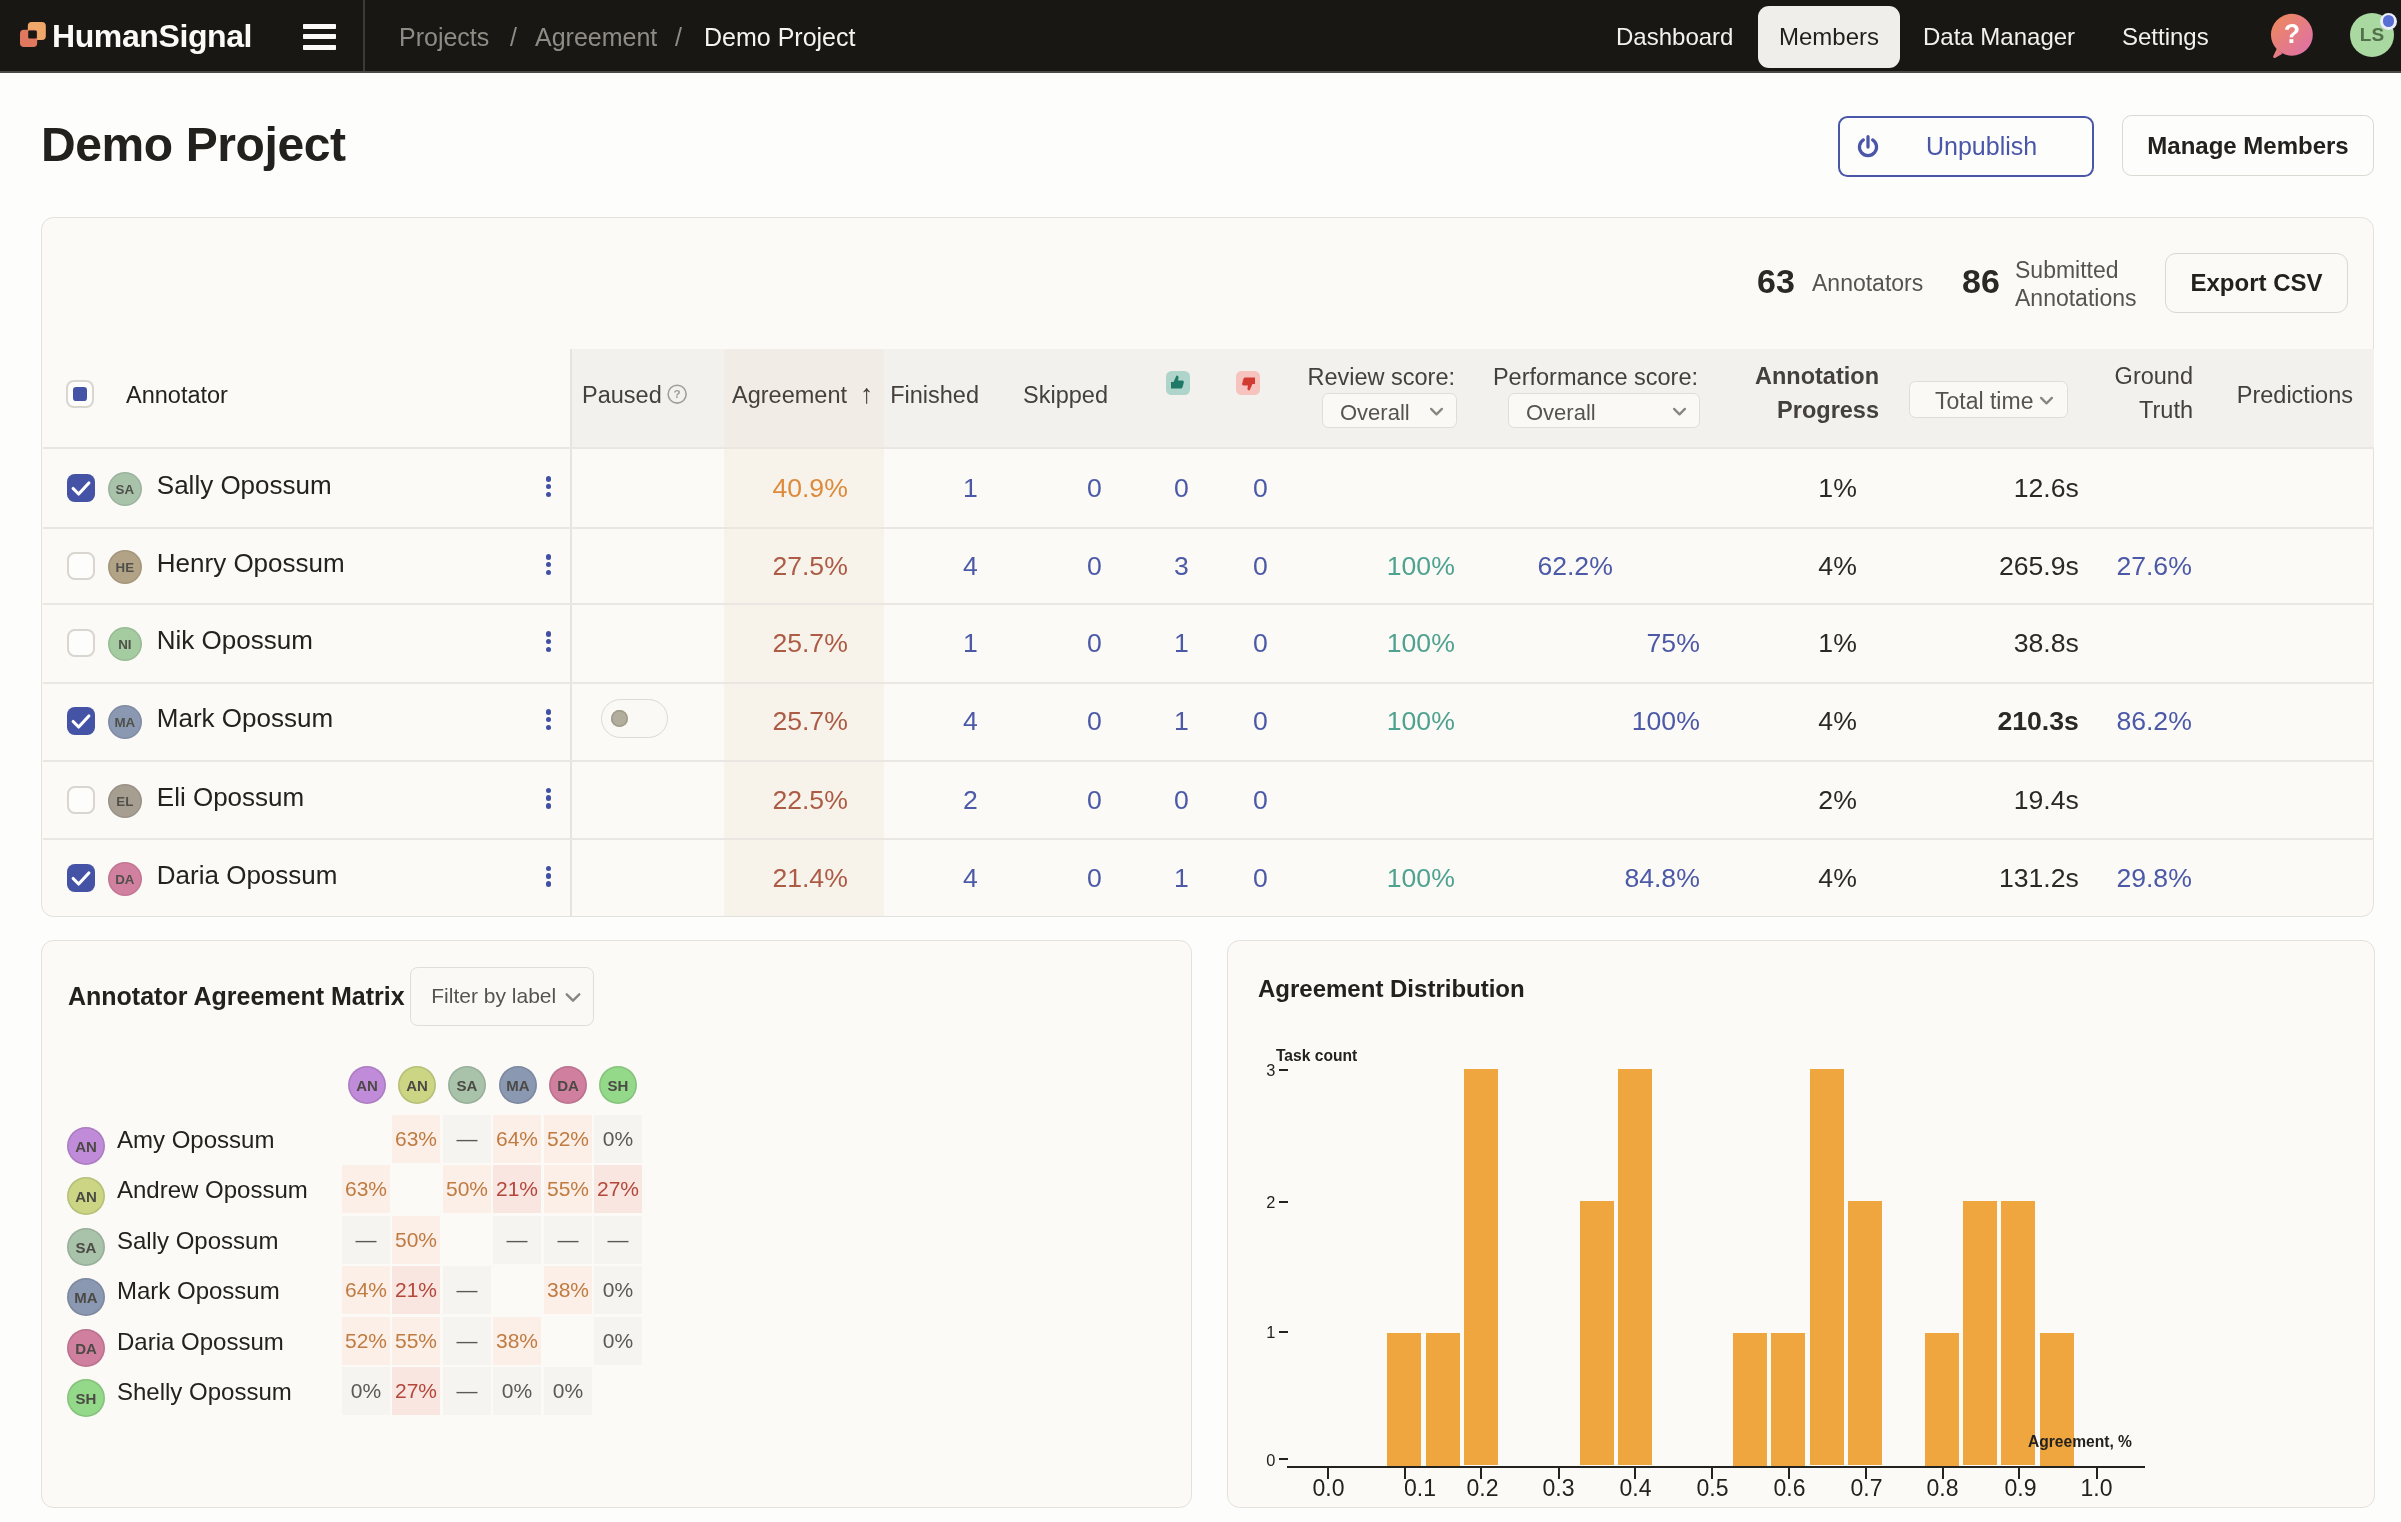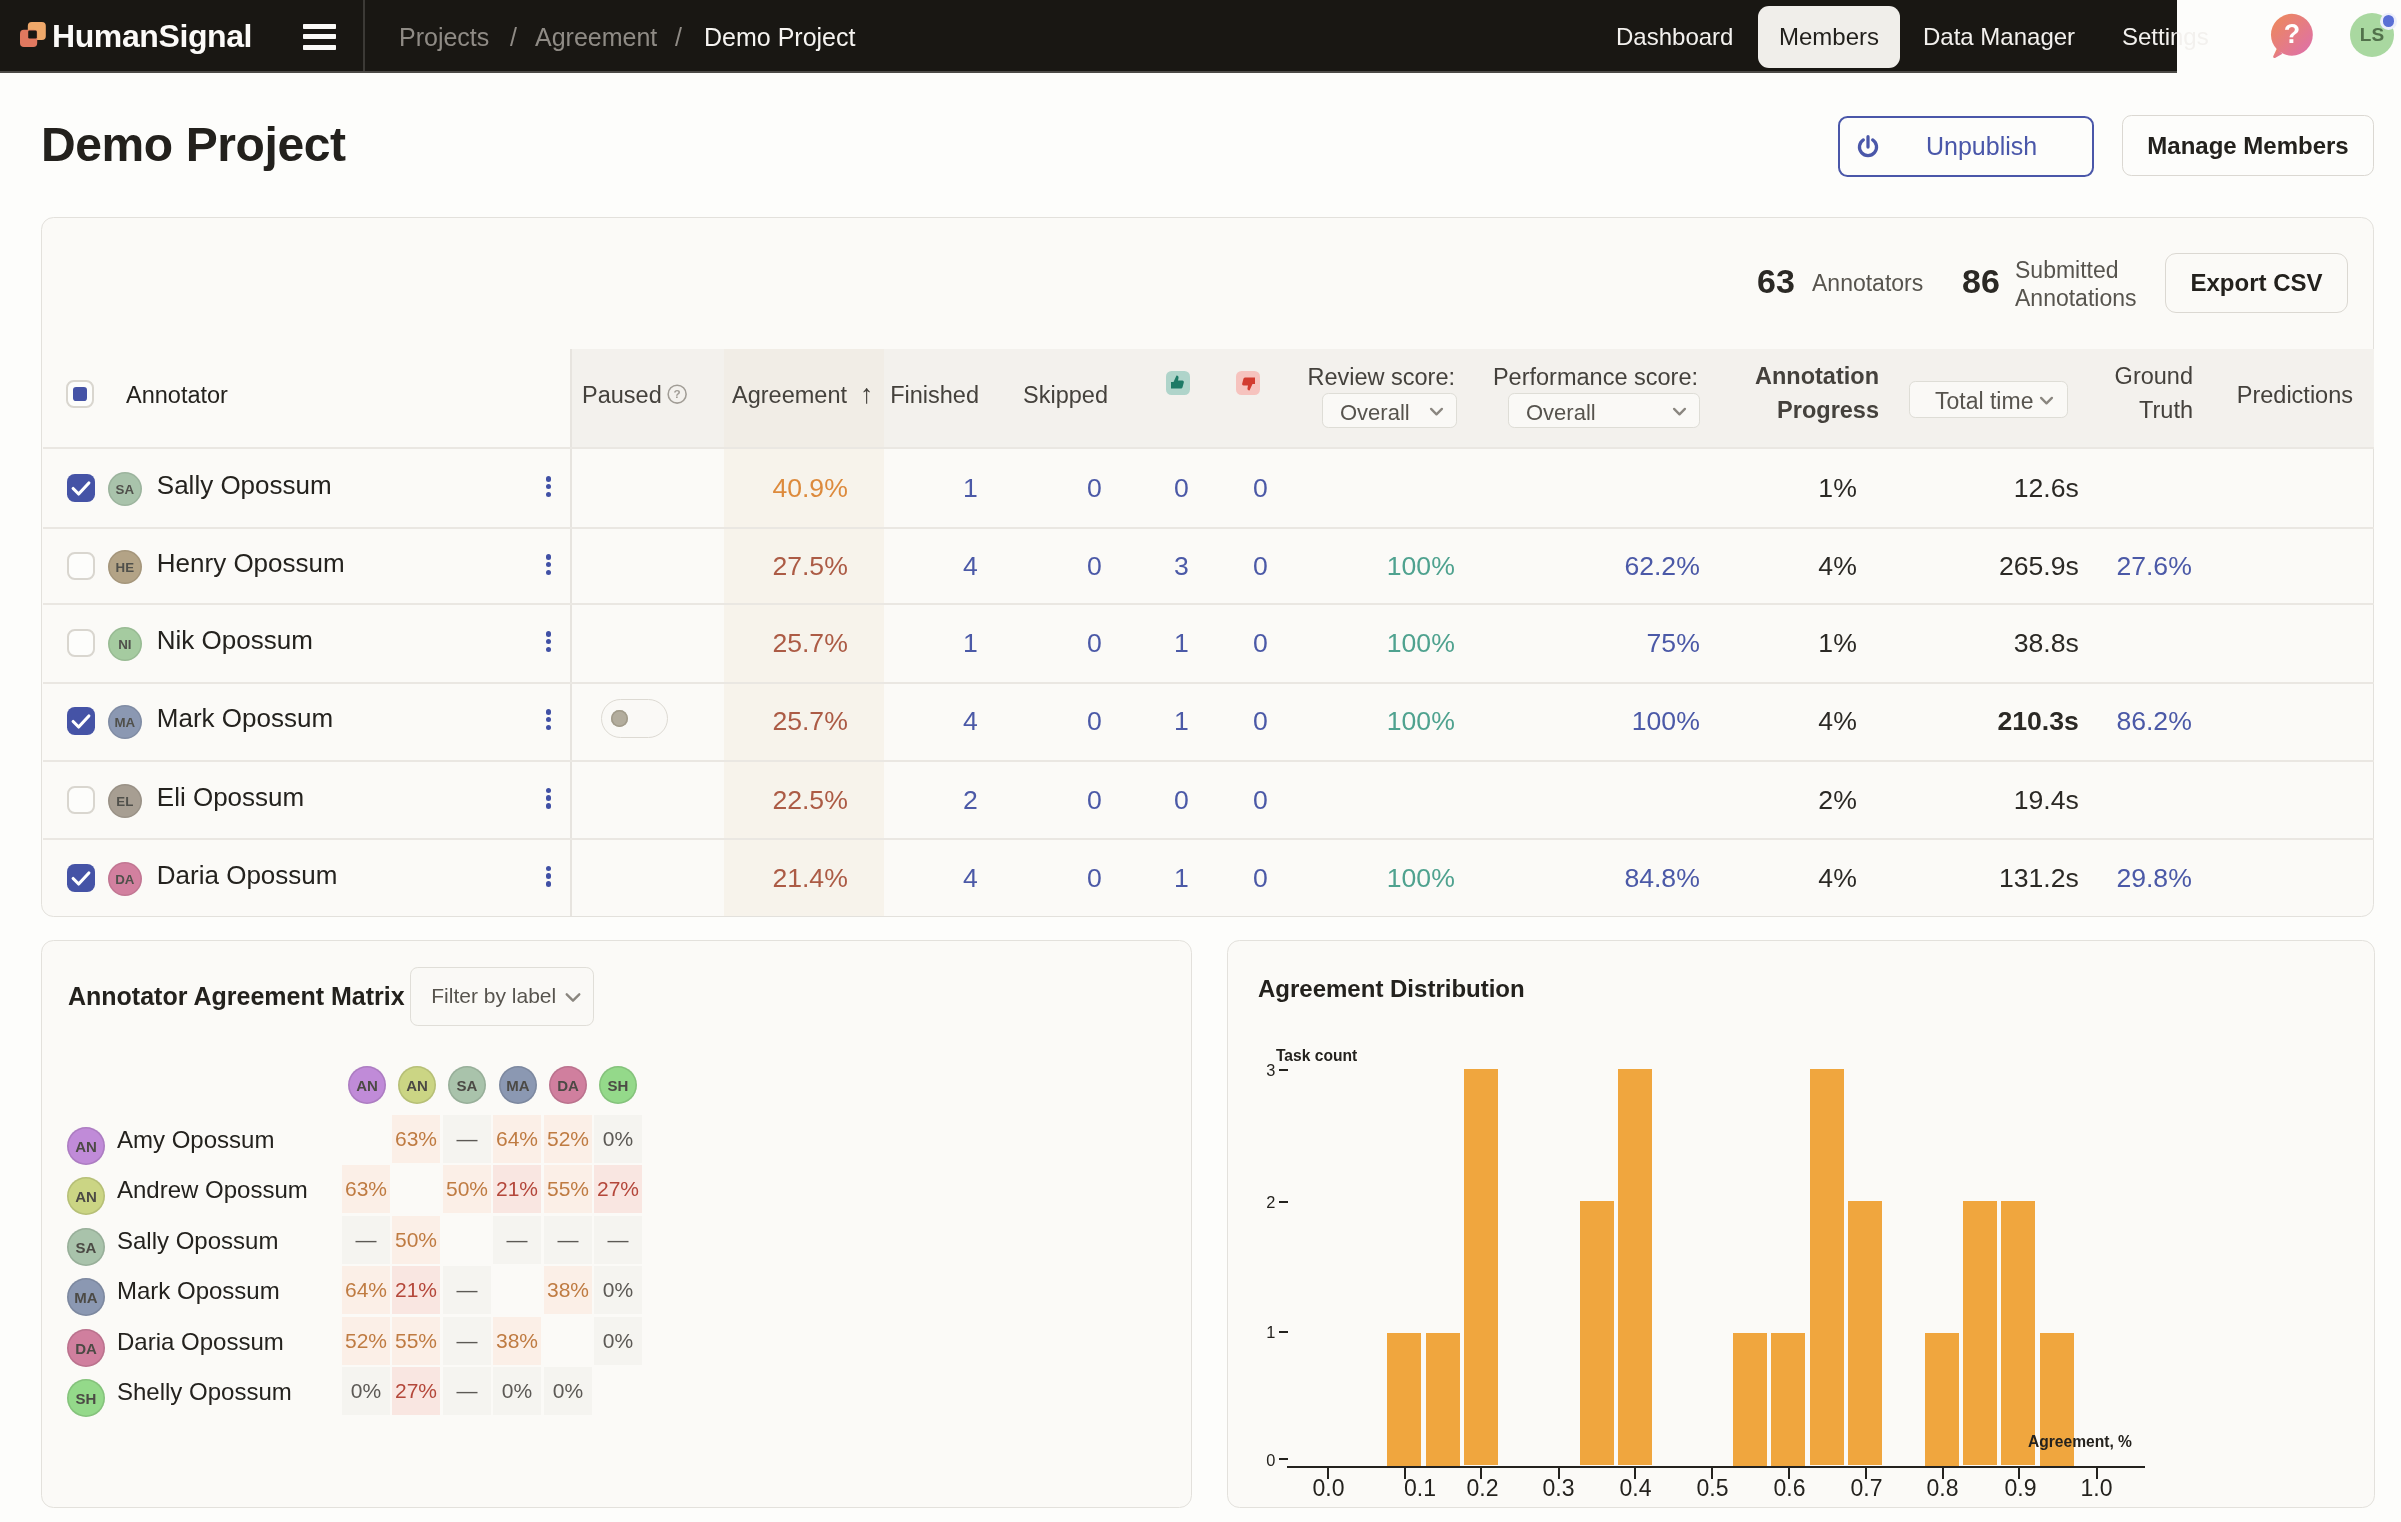--- a/index.html
+++ b/index.html
@@ -1,19 +1,19 @@
 <!DOCTYPE html>
 <html style="font-size:12.5px"><head>
 <meta charset="utf-8">
 <style>
   * { margin:0; padding:0; box-sizing:border-box; }
   html,body { width:2401px; height:1523px; background:#fdfdfb; font-family:"Liberation Sans", sans-serif; overflow:hidden; }
 
   
-  #topbar { position:absolute; left:0; top:0; width:2177px; height:73px; background:#191713; border-bottom:2.3px solid #4c4a46; }
+  #topbar { position:absolute; left:0; top:0; width:2401px; height:73px; background:#191713; border-bottom:2.3px solid #4c4a46; }
   #logo { position:absolute; left:20.3px; top:22px; width:26.6px; height:26.6px; }
   #logoname { position:absolute; left:52px; top:18px; font-size:32px; font-weight:600; color:#fbfaf8; letter-spacing:-0.4px; }
   .hbar { position:absolute; left:303px; width:33px; height:4.7px; background:#fbfaf8; border-radius:0.8px; }
   #tdivider { position:absolute; left:363px; top:0; width:1.6px; height:71px; background:#3c3a36; }
   .crumb { position:absolute; top:23px; font-size:25px; color:#8f8b85; }
   .crumb.cur { color:#f6f4f1; }
   .navitem { position:absolute; top:23px; font-size:24px; color:#f3f1ee; }
   #memberspill { position:absolute; left:1758px; top:5.5px; width:142px; height:62px; background:#f0eeea; border-radius:11px; color:#211f1b; font-size:24px; display:flex; align-items:center; justify-content:center; }
   #helpbubble { position:absolute; left:2269px; top:13.3px; width:45px; height:45px; }
   #avatarls { position:absolute; left:2350px; top:13.3px; width:44px; height:44px; border-radius:50%; background:#a9d8a0; color:#52714b; font-size:19px; font-weight:700; display:flex; align-items:center; justify-content:center; }
@@ -223,21 +223,21 @@
         <i style="top:0"></i>
         <i style="top:7.8px"></i>
         <i style="top:15.6px"></i>
       </div>
     <div class="val agr2" style="left:649px; top:23px; width:156px;">27.5%</div>
     <div class="val ind" style="left:779px; top:23px; width:156px;">4</div>
     <div class="val ind" style="left:903px; top:23px; width:156px;">0</div>
     <div class="val ind" style="left:990px; top:23px; width:156px;">3</div>
     <div class="val ind" style="left:1069px; top:23px; width:156px;">0</div>
     <div class="val teal" style="left:1256px; top:23px; width:156px;">100%</div>
-    <div class="val ind" style="left:1501px; top:23px; width:156px;text-align:right;">62.2%</div>
+    <div class="val ind" style="left:1414px; top:23px; width:156px;text-align:right;">62.2%</div>
     <div class="val blk" style="left:1658px; top:23px; width:156px;">4%</div>
     <div class="val blk" style="left:1880px; top:23px; width:156px;">265.9s</div>
     <div class="val ind" style="left:1993px; top:23px; width:156px;">27.6%</div>
   </div>
   <div class="hsep" style="top:385px"></div>
 
   <div class="row" style="top:387px">
     <div class="cb" style="top:24px"></div>
     <div class="av" style="top:22px; background:#a5cba0">NI</div>
     <div class="nm" style="top:20.3px">Nik Opossum</div>

